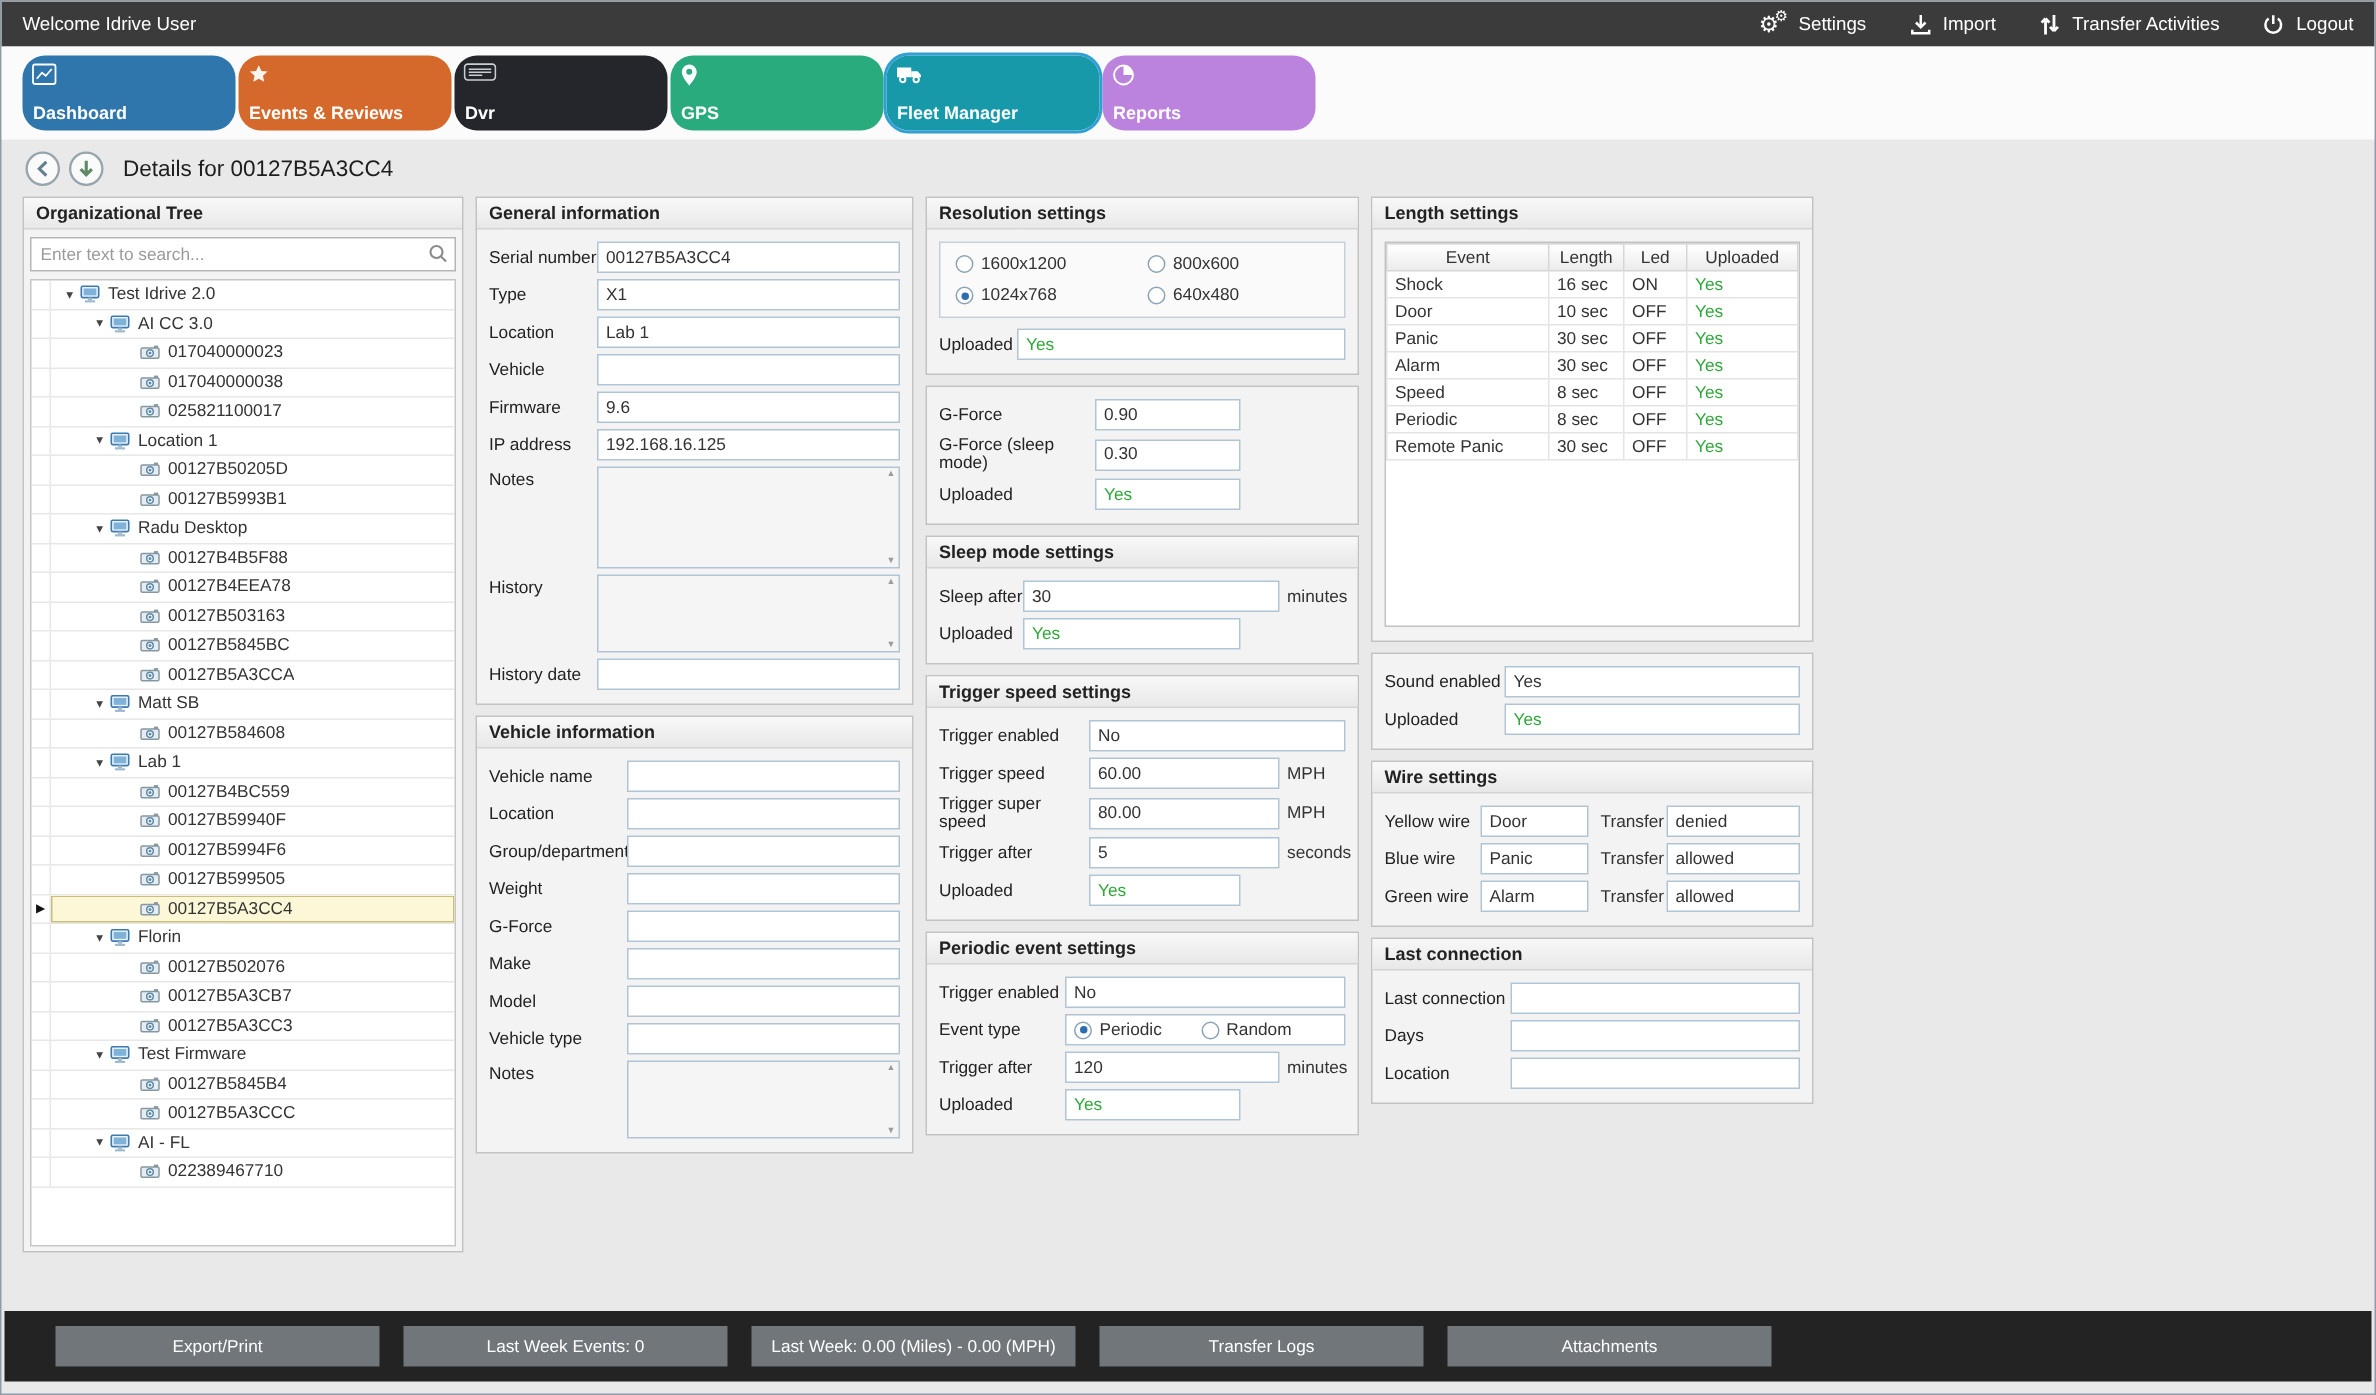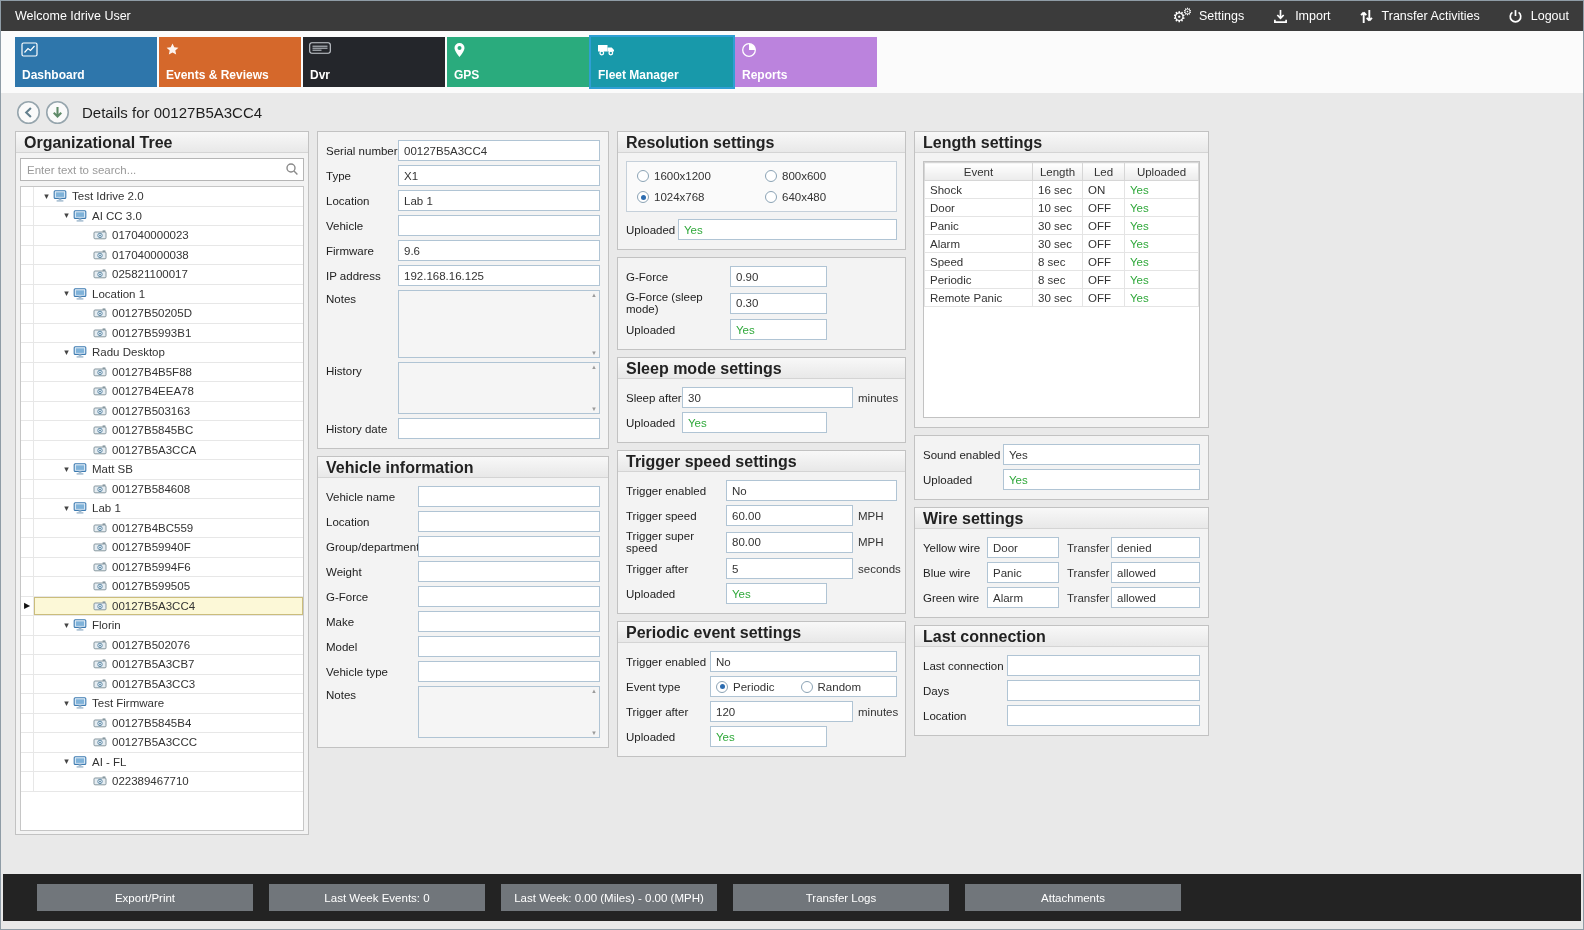--- a/index.html
+++ b/index.html
@@ -16,37 +16,37 @@
 
   
   .topbar { height:30px; background:#3b3b3b; display:flex; align-items:center; padding:0 14px; }
   .welcome { color:#fff; font-size:12.5px;text-align:right; }
   .tb-actions { margin-left:auto; display:flex; gap:28px; align-items:center; }
   .tb-action { display:flex; gap:7px; align-items:center; color:#fff; font-size:12.5px; cursor:default; }
   .tb-icon { min-width:16px; height:16px; display:inline-flex; align-items:center; justify-content:center; color:#fff; }
 
   
   .tabstrip { height:62px; background:#fbfbfb; display:flex; gap:2px; padding:6px 0 0 14px; align-items:flex-start; }
-  .tile { width:142px; height:50px; position:relative; cursor:default; flex-shrink:0; }
+  .tile { width:142px; height:50px; position:relative; cursor:default; flex-shrink:0;border-radius:15px; }
   .tile.sel { outline:2px solid #2f9fd4; }
   .tile-label { position:absolute; left:7px; bottom:5px; color:#fff; font-weight:bold; font-size:12px; }
   .tile-icon { position:absolute; left:6px; top:5px; display:inline-flex; }
 
   
   .details-header { height:38px; display:flex; align-items:center; gap:4px; padding-left:15px; }
   .navc { width:25px; height:25px; display:inline-flex; }
   .ptitle { font-size:15px; color:#1e1e1e; margin-left:8px; }
 
   
   .main { display:flex; gap:8px; padding-left:14px; align-items:flex-start; }
   .col { display:flex; flex-direction:column; gap:7px; }
 
   
   .group { border:1px solid #c2c2c2; background:#f3f3f3; }
-  .gtitle { height:21px; line-height:21px; padding:0 8px; font-weight:bold; font-size:16px; color:#222; background:linear-gradient(#f8f8f8,#e8e8e8); border-bottom:1px solid #d4d4d4; white-space:nowrap; }
+  .gtitle { height:21px; line-height:21px; padding:0 8px; font-weight:bold; font-size:12px; color:#222; background:linear-gradient(#f8f8f8,#e8e8e8); border-bottom:1px solid #d4d4d4; white-space:nowrap; }
   .gbody { padding:8px 8px 9px; display:flex; flex-direction:column; gap:4px; }
 
   
   .frow { display:flex; align-items:center; }
   .frow.top { align-items:flex-start; }
   .frow.top .flabel { padding-top:3px; }
   .flabel { flex-shrink:0; font-size:11.5px; color:#222; }
   .flabel2 { flex-shrink:0; font-size:11.5px; padding-left:8px; width:52px; }
   .finput { flex:1; min-width:0; height:21px; background:#fff; border:1px solid #b0c4d4; font-size:11.5px; padding:0 5px; display:flex; align-items:center; white-space:nowrap; }
   .finput.short { margin-right:70px; }
@@ -685,20 +685,21 @@
                   <circle cx="7" cy="7.4" r="1" fill="#5d8aa8"></circle>
                 </svg>
               </span>
               <span class="tlabel">022389467710</span>
             </span>
           </div>
         </div>
     </div>
     <div class="col" style="width:292px">
         <div class="group">
+          <div class="gtitle">General information</div>
           <div class="gbody">
             <div class="frow">
               <span class="flabel" style="width:72px">Serial number</span>
               <span class="finput">00127B5A3CC4</span>
             </div>
             <div class="frow">
               <span class="flabel" style="width:72px">Type</span>
               <span class="finput">X1</span>
             </div>
             <div class="frow">

